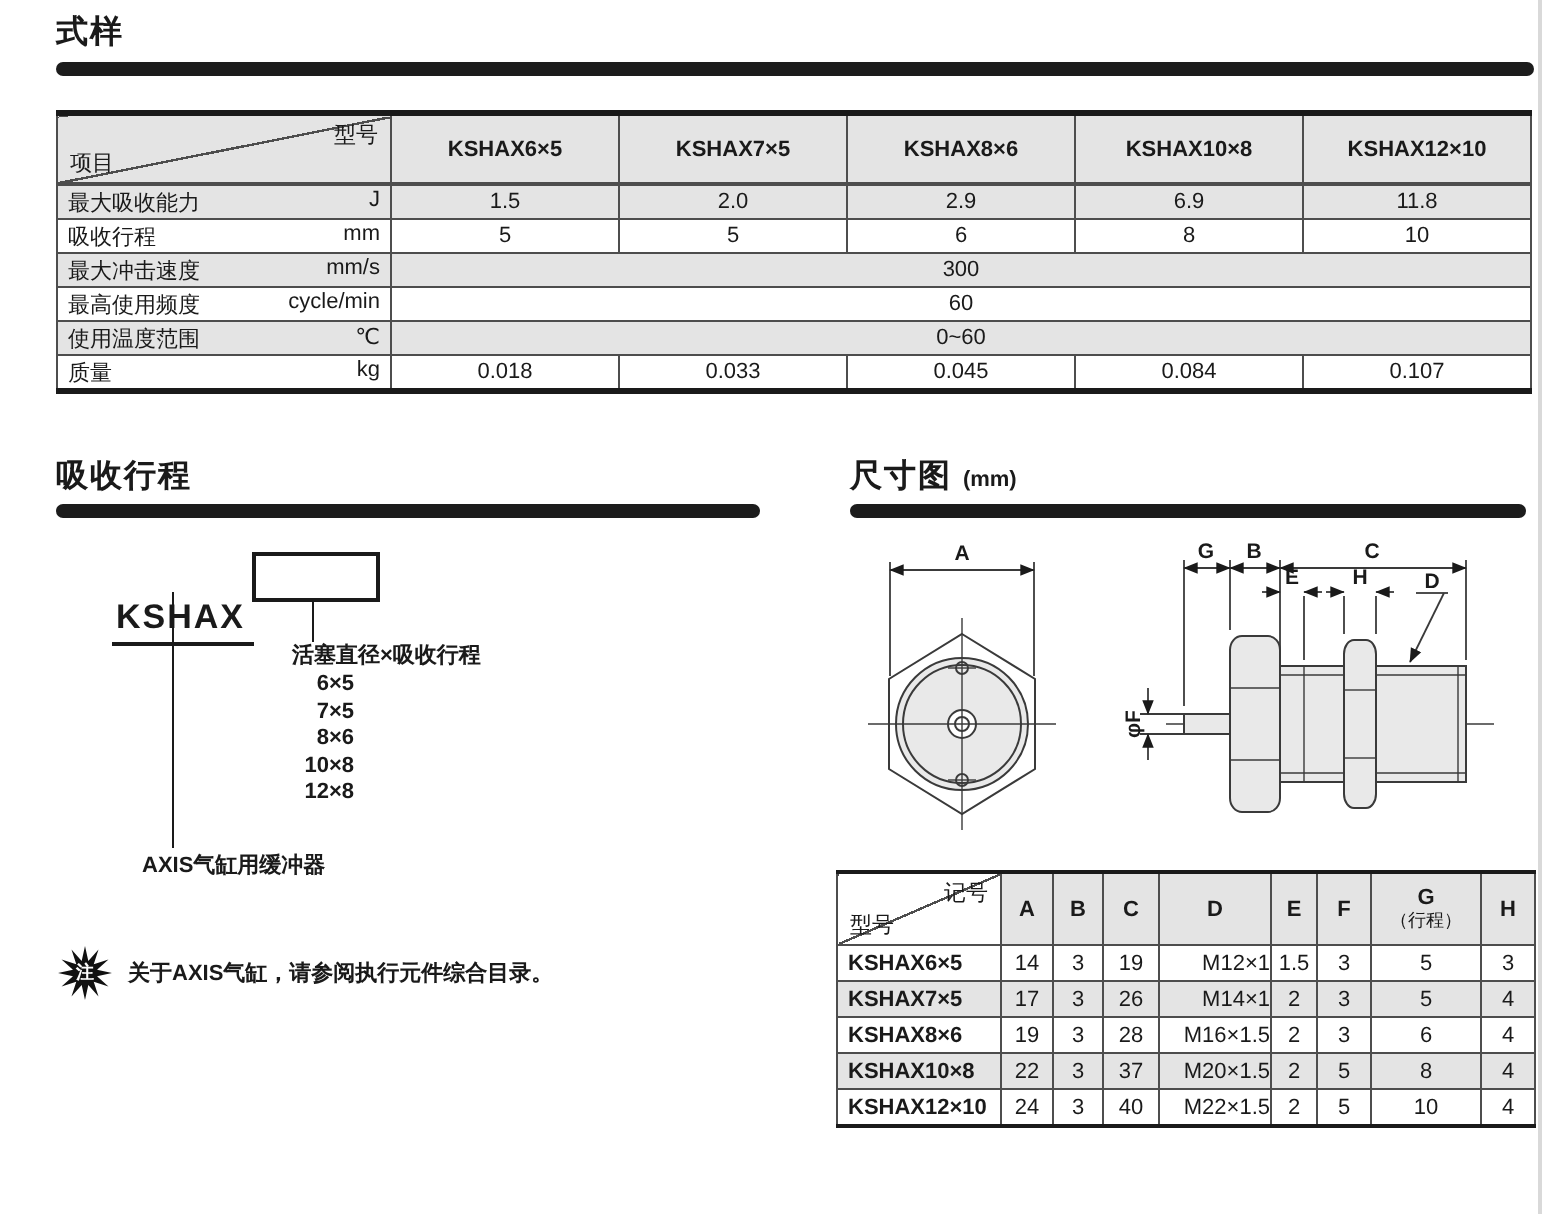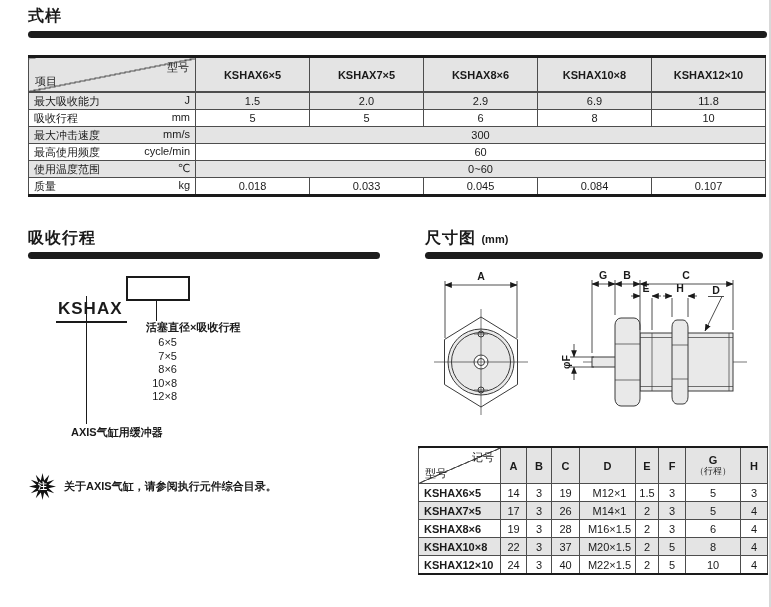--- a/index.html
+++ b/index.html
@@ -16,33 +16,33 @@
   .b{font-weight:bold;}
 
   .spec{position:absolute;left:28px;top:55px;width:737px;border-top:3px solid #1a1a1a;border-bottom:3px solid #1a1a1a;}
   .spec thead td{height:33px;border-bottom-width:2px;}
   .spec .lab{text-align:left;}
   .spec .lab .inner{display:flex;justify-content:space-between;padding:0 5px 0 5px;}
   .corner{position:relative;background-image:linear-gradient(to bottom right,rgba(0,0,0,0) calc(50% - 0.6px),#4d4d4d calc(50% - 0.6px),#4d4d4d calc(50% + 0.6px),rgba(0,0,0,0) calc(50% + 0.6px));}
   .c-tr{position:absolute;top:2px;right:6px;font-size:11px;}
   .c-bl{position:absolute;bottom:2px;left:6px;font-size:11px;}
 
-  .dimtab{position:absolute;left:418px;top:446px;width:349px;border-top:2.5px solid #1a1a1a;border-bottom:2.5px solid #1a1a1a;}
+  .dimtab{position:absolute;left:418px;top:435px;width:349px;border-top:2.5px solid #1a1a1a;border-bottom:2.5px solid #1a1a1a;}
   .dimtab thead td{height:35px;}
   .dimtab td{height:17px;}
   .dimtab .model{text-align:left;padding-left:5px;font-weight:bold;}
-  .dimtab .thread{text-align:center;padding-left:4px;}
+  .dimtab .thread{text-align:right;padding-left:4px;}
   .gsub{display:block;font-size:9px;font-weight:normal;margin-top:-1px;}
 
   
   .kshax{position:absolute;left:56px;top:275px;font-size:17px;font-weight:bold;letter-spacing:1px;border-bottom:2px solid #1a1a1a;padding:0 4px 2px 2px;margin-top:24px;}
   .kbox{position:absolute;left:126px;top:276px;width:60px;height:21px;border:2px solid #1a1a1a;background:#fff;}
   .vline{position:absolute;width:1px;background:#1a1a1a;}
   .opt-head{position:absolute;left:146px;top:320px;font-size:11px;font-weight:bold;}
-  .opts{position:absolute;left:118px;top:336px;width:59px;text-align:right;font-size:11px;font-weight:normal;line-height:13.5px;}
+  .opts{position:absolute;left:118px;top:336px;width:59px;text-align:right;font-size:11px;font-weight:bold;line-height:13.5px;}
   .code-meaning{position:absolute;left:71px;top:425px;font-size:11px;font-weight:bold;}
   .note-row{position:absolute;left:29px;top:473px;display:flex;align-items:center;gap:8px;}
   .note-text{font-size:11px;font-weight:bold;}
   .note-badge{position:relative;width:27px;height:27px;flex:0 0 27px;}
   .note-badge .zi{position:absolute;left:0;top:0;width:27px;height:27px;display:flex;align-items:center;justify-content:center;color:#fff;font-size:9px;font-weight:bold;}
 
   .drawing{position:absolute;left:425px;top:265px;width:346px;height:170px;}
   svg text{font-family:"Liberation Sans","DejaVu Sans",sans-serif;}
   .dlab{font-size:10.5px;font-weight:bold;fill:#1a1a1a;}
 </style>

